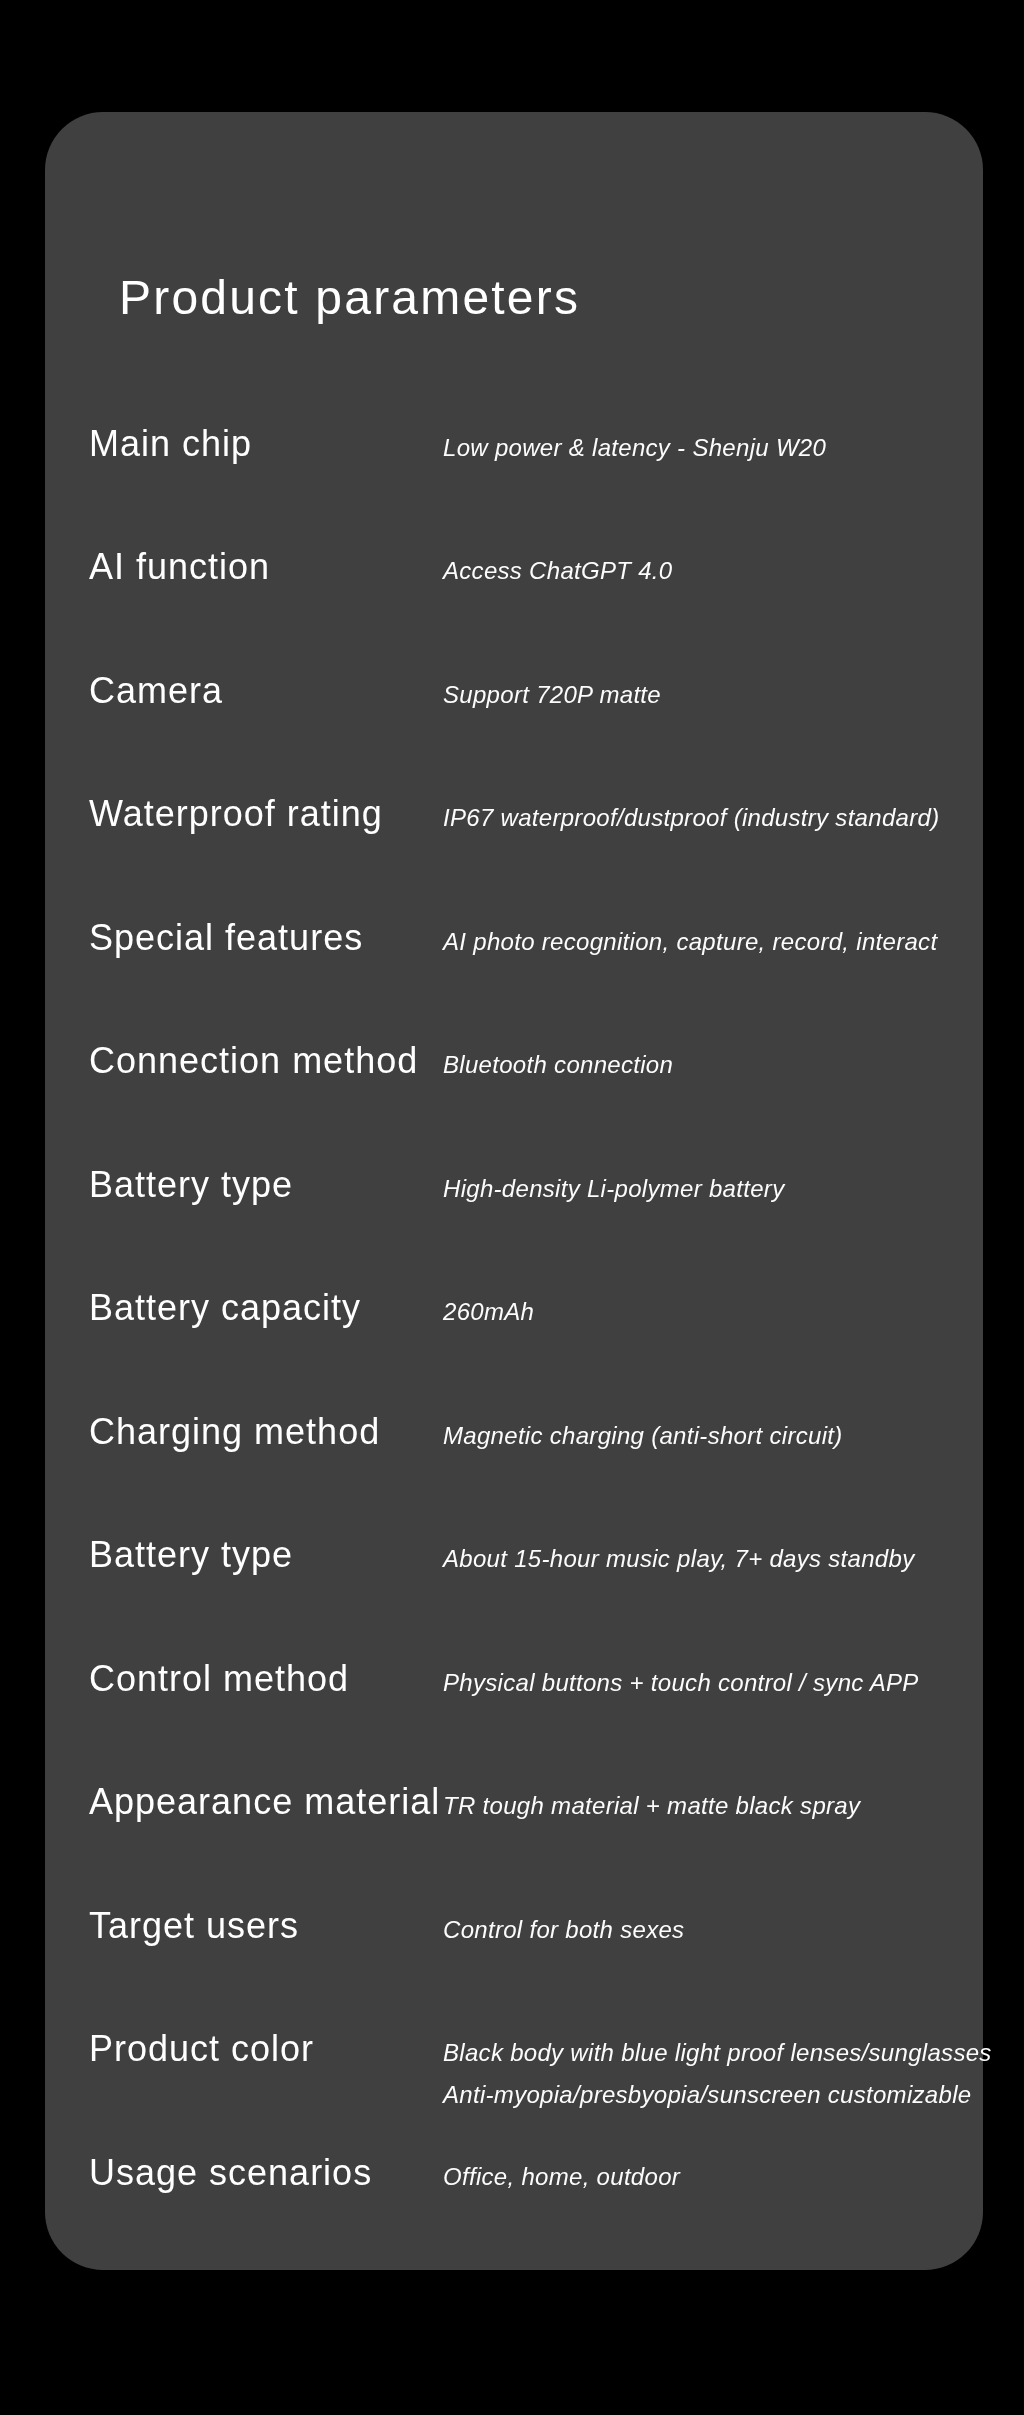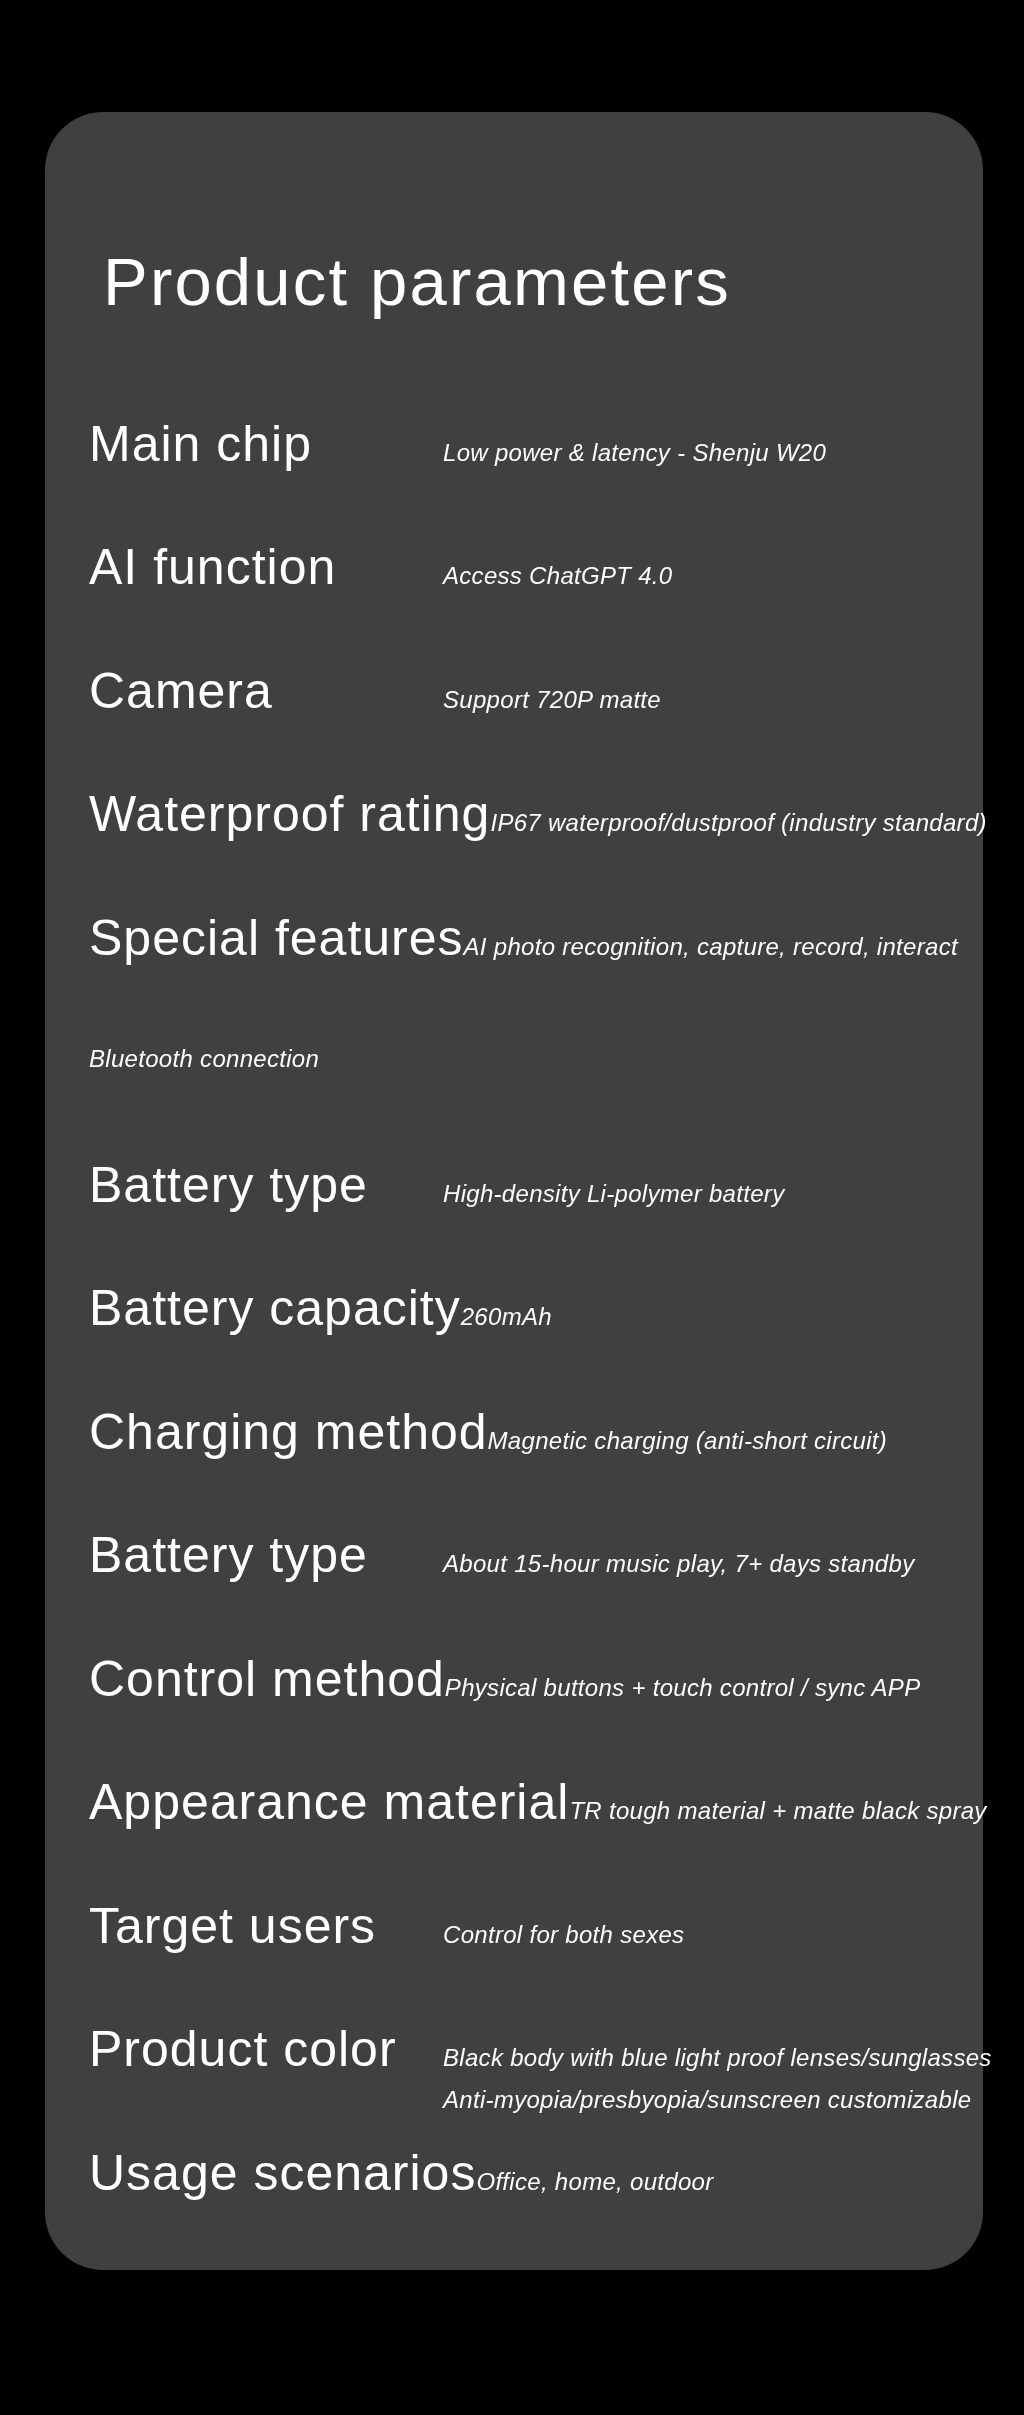--- a/index.html
+++ b/index.html
@@ -21,22 +21,22 @@
     top: 112px;
     width: 938px;
     height: 2158px;
     background: #404040;
     border-radius: 58px;
   }
   .title {
     position: absolute;
     left: 58px;
     top: 136px;
-    margin: 0;
-    font-size: 67px;
+    margin: 16px;
+    font-size: 48px;
     line-height: 68px;
     font-weight: 400;
     letter-spacing: 2.2px;
     color: #ffffff;
     white-space: nowrap;
   }
   .rows {
     position: absolute;
     left: 44px;
     top: 270px;
@@ -44,21 +44,21 @@
   }
   .row {
     height: 123.5px;
     box-sizing: border-box;
     padding-top: 38.75px;
     display: flex;
     align-items: baseline;
   }
   .row-label {
     flex: 0 0 354px;
-    font-size: 50px;
+    font-size: 36px;
     line-height: 46px;
     letter-spacing: 1px;
     font-weight: 400;
     color: #ffffff;
     white-space: nowrap;
   }
   .row-value {
     font-size: 24px;
     line-height: 42px;
     letter-spacing: 0.3px;
@@ -101,20 +101,21 @@
             <div class="value-line">IP67 waterproof/dustproof (industry standard)</div>
           </div>
         </div>
         <div class="row">
           <div class="row-label">Special features</div>
           <div class="row-value">
             <div class="value-line">AI photo recognition, capture, record, interact</div>
           </div>
         </div>
         <div class="row">
+          <div class="row-label">Connection method</div>
           <div class="row-value">
             <div class="value-line">Bluetooth connection</div>
           </div>
         </div>
         <div class="row">
           <div class="row-label">Battery type</div>
           <div class="row-value">
             <div class="value-line">High-density Li-polymer battery</div>
           </div>
         </div>

